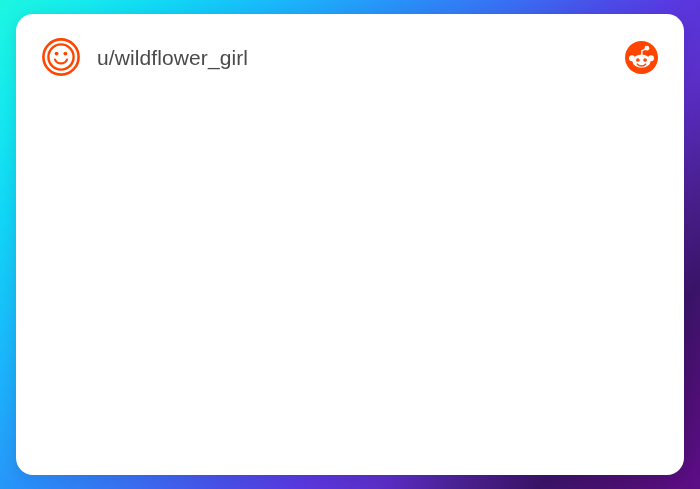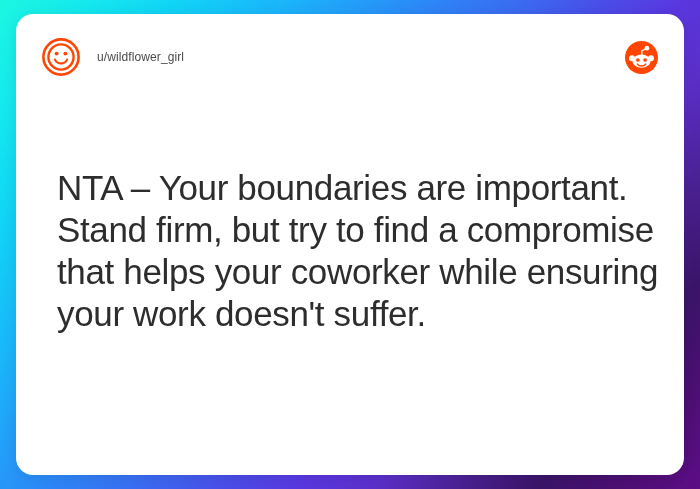--- a/index.html
+++ b/index.html
@@ -60,21 +60,21 @@
 
   .avatar {
     width: 40px;
     height: 40px;
     flex: 0 0 40px;
     display: block;
   }
 
   .username {
     margin-left: 16px;
-    font-size: 12px;
+    font-size: 21px;
     color: #4a4a4a;
     letter-spacing: 0.1px;
     line-height: 1;
     white-space: nowrap;
   }
 
   .spacer { flex: 1 1 auto; }
 
   .brand-logo {
     width: 33px;
@@ -131,16 +131,15 @@
             <circle cx="21.9" cy="7.2" r="2.35"></circle>
             <path d="M16.2 14.4 L16.2 9.2 L21.4 7.2 L21.9 8.4 L17.5 10.1 L17.5 14.4 Z"></path>
           </g>
           <circle cx="12.9" cy="19.0" r="1.85" fill="#ff4500"></circle>
           <circle cx="20.1" cy="19.0" r="1.85" fill="#ff4500"></circle>
           <path d="M12.3 23.1 A5.4 5.4 0 0 0 20.7 23.1" fill="none" stroke="#ff4500" stroke-width="1.5" stroke-linecap="round"></path>
         </svg>
       </span>
     </div>
 
-    <div class="post-body">NTA – Your boundaries are important. Stand firm, but try to find a compromise that helps your coworker while ensuring your work doesn't suffer.</div>
 
   </div>
 </div>
 
 </body></html>

